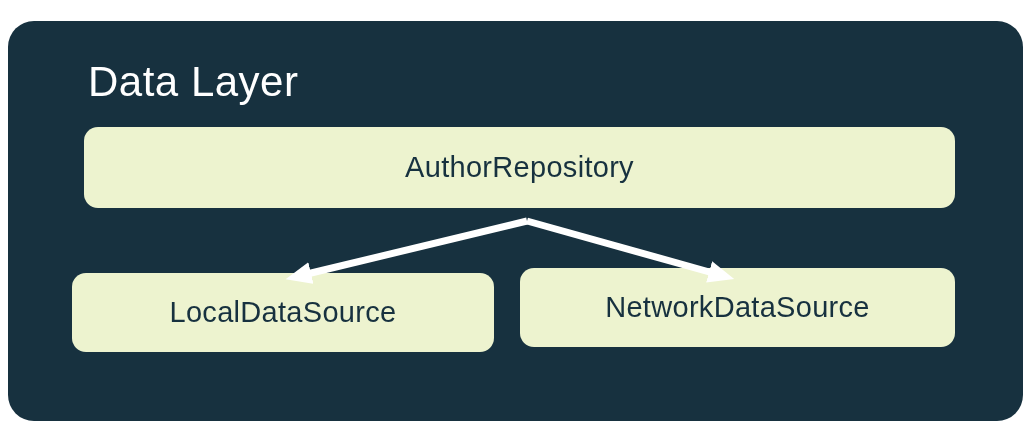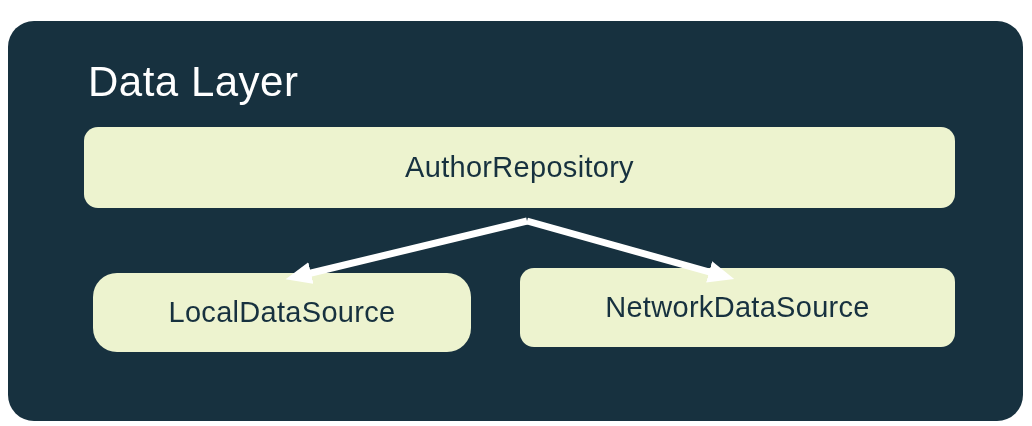--- a/index.html
+++ b/index.html
@@ -40,21 +40,21 @@
     border-radius: 14px;
     display: flex;
     align-items: center;
     justify-content: center;
     color: var(--node-text);
     font-size: 29px;
     font-weight: 400;
     letter-spacing: 0.3px;
   }
   .node-repository { left: 84px; top: 119px; width: 871px; height: 81px; }
-  .node-local      { left: 93px; top: 265px; width: 378px; height: 79px; border-radius: 24px; }
+  .node-local      { left: 72px; top: 265px; width: 422px; height: 79px; }
   .node-network    { left: 520px; top: 260px; width: 435px; height: 79px; }
   .arrow-overlay {
     position: absolute;
     left: 0; top: 0;
     width: 1032px; height: 426px;
     pointer-events: none;
   }
   .arrow-line { stroke: var(--arrow-color); stroke-width: 7; fill: none; }
   .arrow-head { fill: var(--arrow-color); }
 </style>

